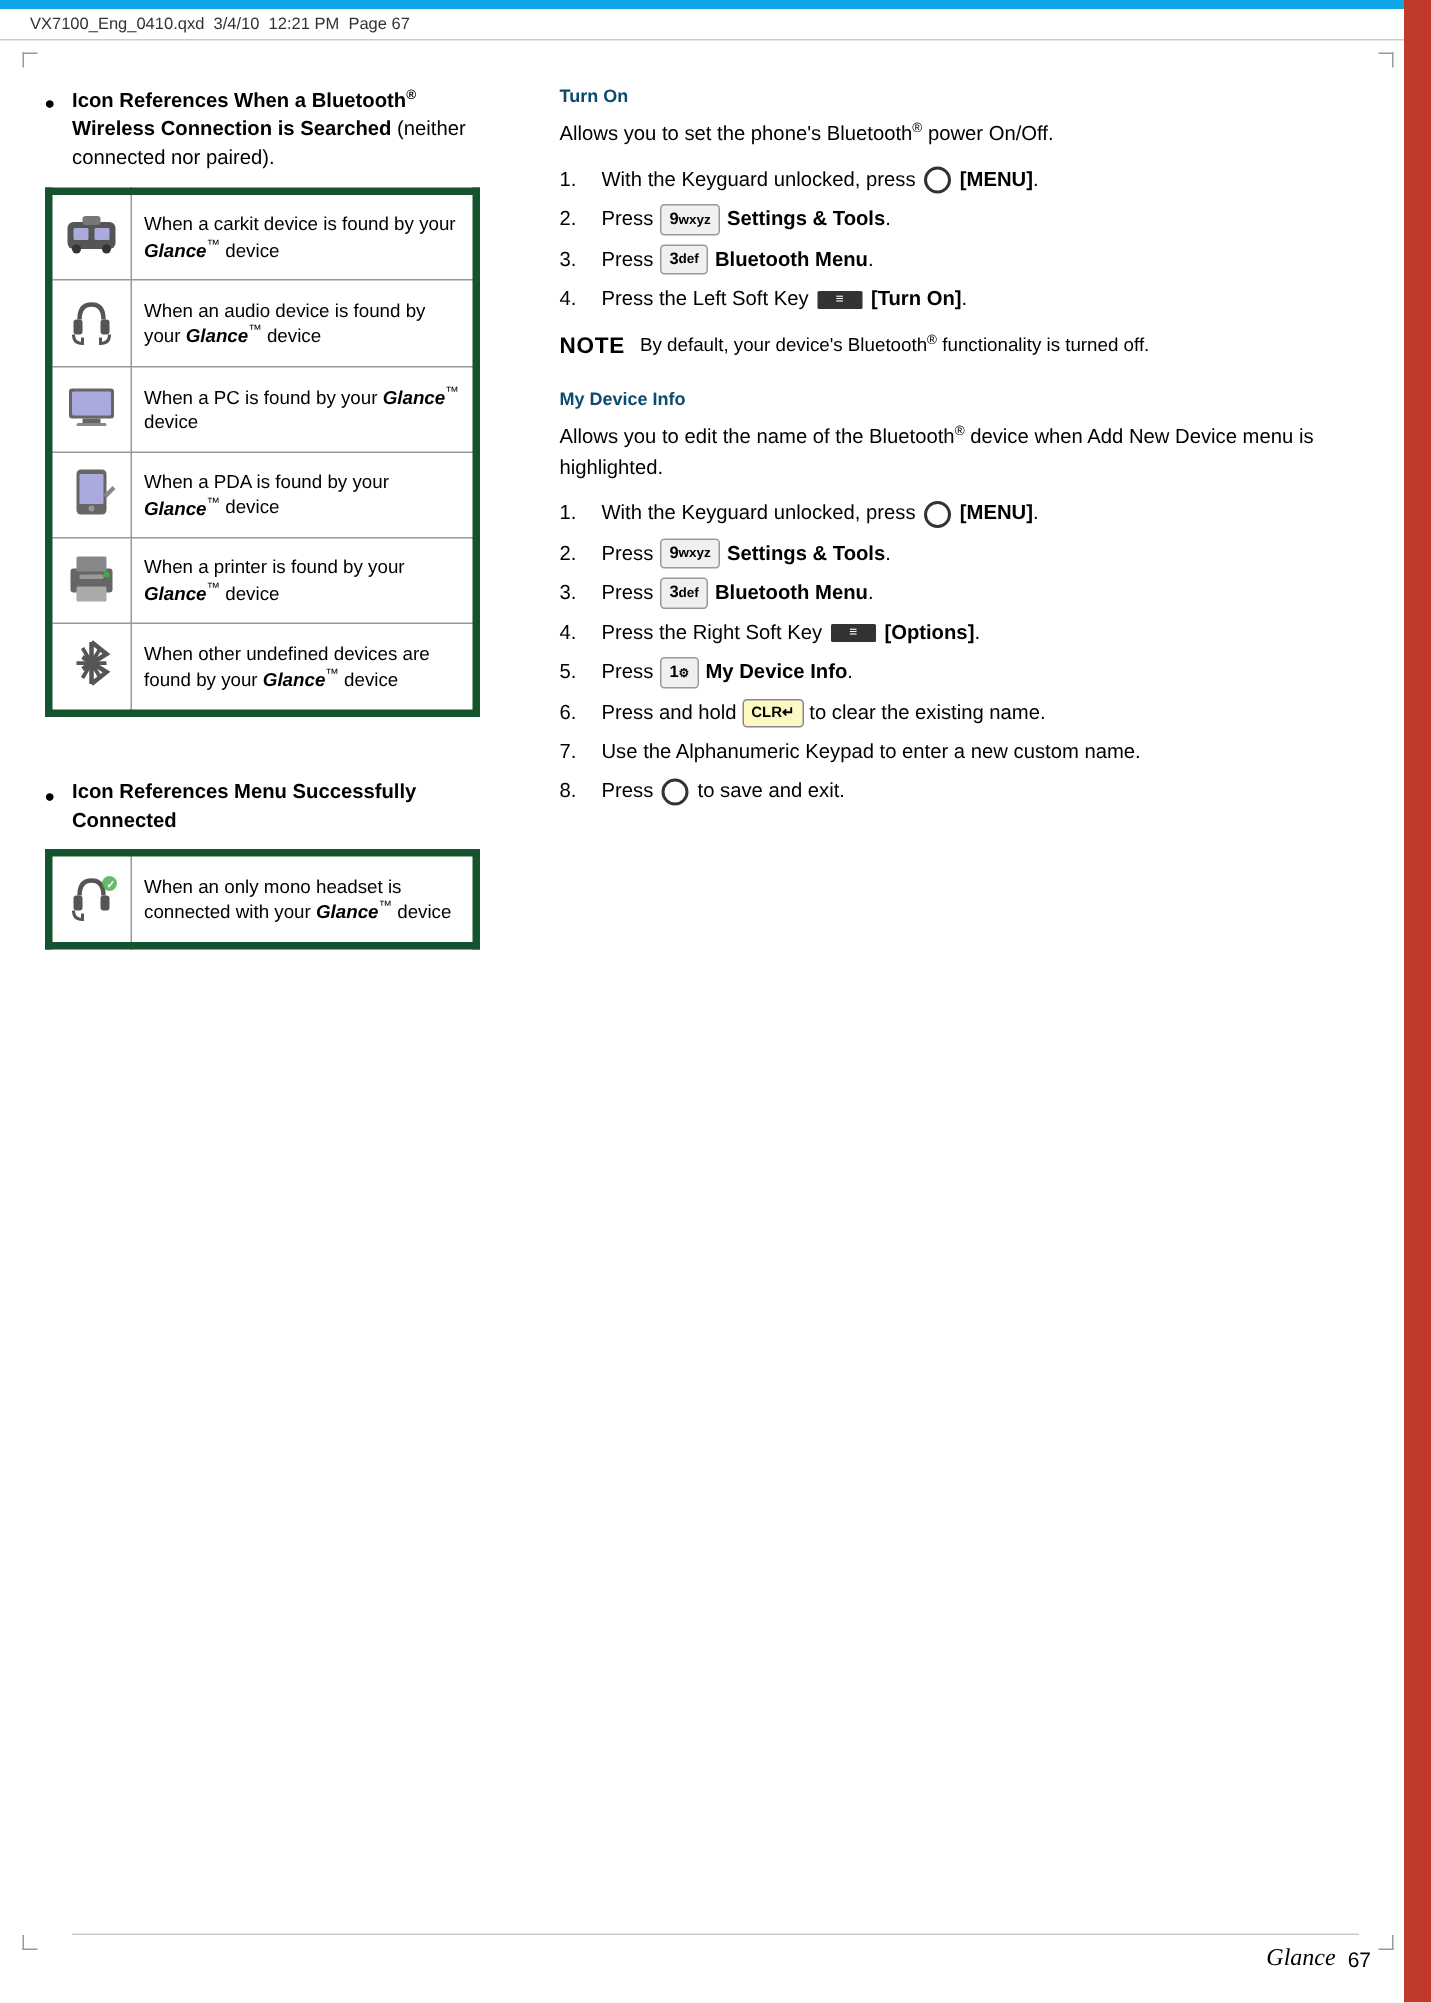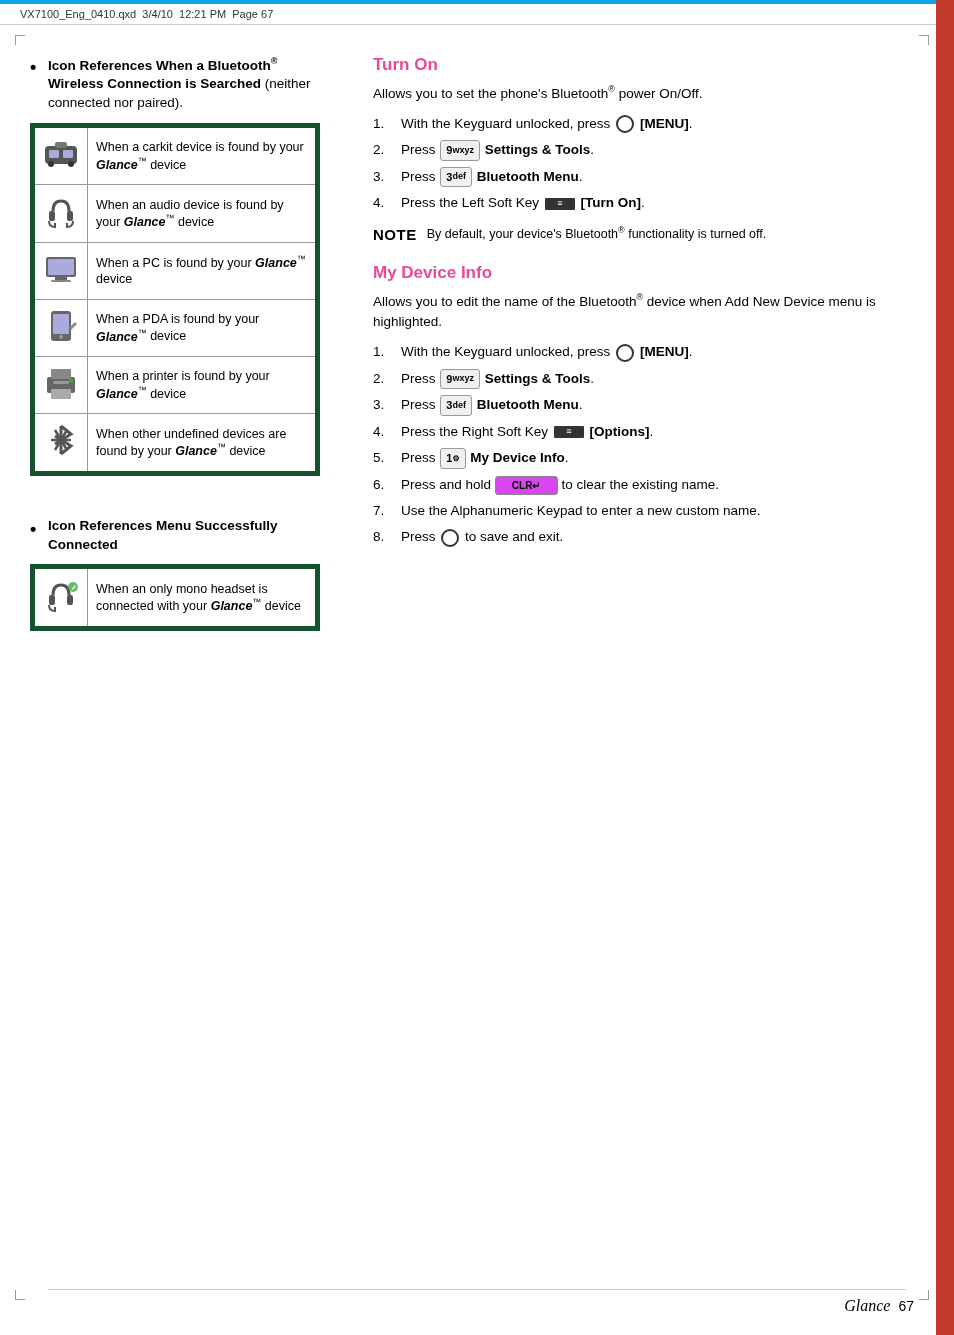--- a/index.html
+++ b/index.html
@@ -8,21 +8,21 @@
       min-height: 1335px;
       background: #fff;
       font-family: Arial, Helvetica, sans-serif;
       font-size: 14px;
       color: #000;
       position: relative;
     }
 
     
     .page-header {
-      border-top: 4px solid #0ea5e9;
+      border-top: 6px solid #0ea5e9;
       border-bottom: 1px solid #ccc;
       padding: 4px 20px;
       font-size: 11px;
       color: #333;
       display: flex;
       align-items: center;
     }
 
     
     .right-accent {
@@ -103,23 +103,23 @@
       font-style: italic;
     }
     .brand sup {
       font-size: 9px;
       font-style: normal;
       font-weight: normal;
     }
 
     
     .right-heading {
-      font-size: 17px;
+      font-size: 12px;
       font-weight: bold;
-      color: #ec4899;
+      color: #0c4a6e;
       margin-bottom: 8px;
       margin-top: 20px;
     }
     .right-heading:first-child {
       margin-top: 0;
     }
 
     .right-col p {
       font-size: 13.5px;
       line-height: 1.5;
@@ -216,24 +216,24 @@
       top: 50%;
       left: 50%;
       transform: translate(-50%, -50%);
     }
 
     
     .clr-key {
       display: inline-flex;
       align-items: center;
       justify-content: center;
-      background: #d946ef;
+      background: #fef9c3;
       border: 1px solid #888;
       border-radius: 3px;
-      padding: 1px 16px;
+      padding: 1px 5px;
       font-size: 10px;
       font-weight: bold;
       vertical-align: middle;
     }
 
     
     .save-circle {
       display: inline-block;
       width: 18px;
       height: 18px;

